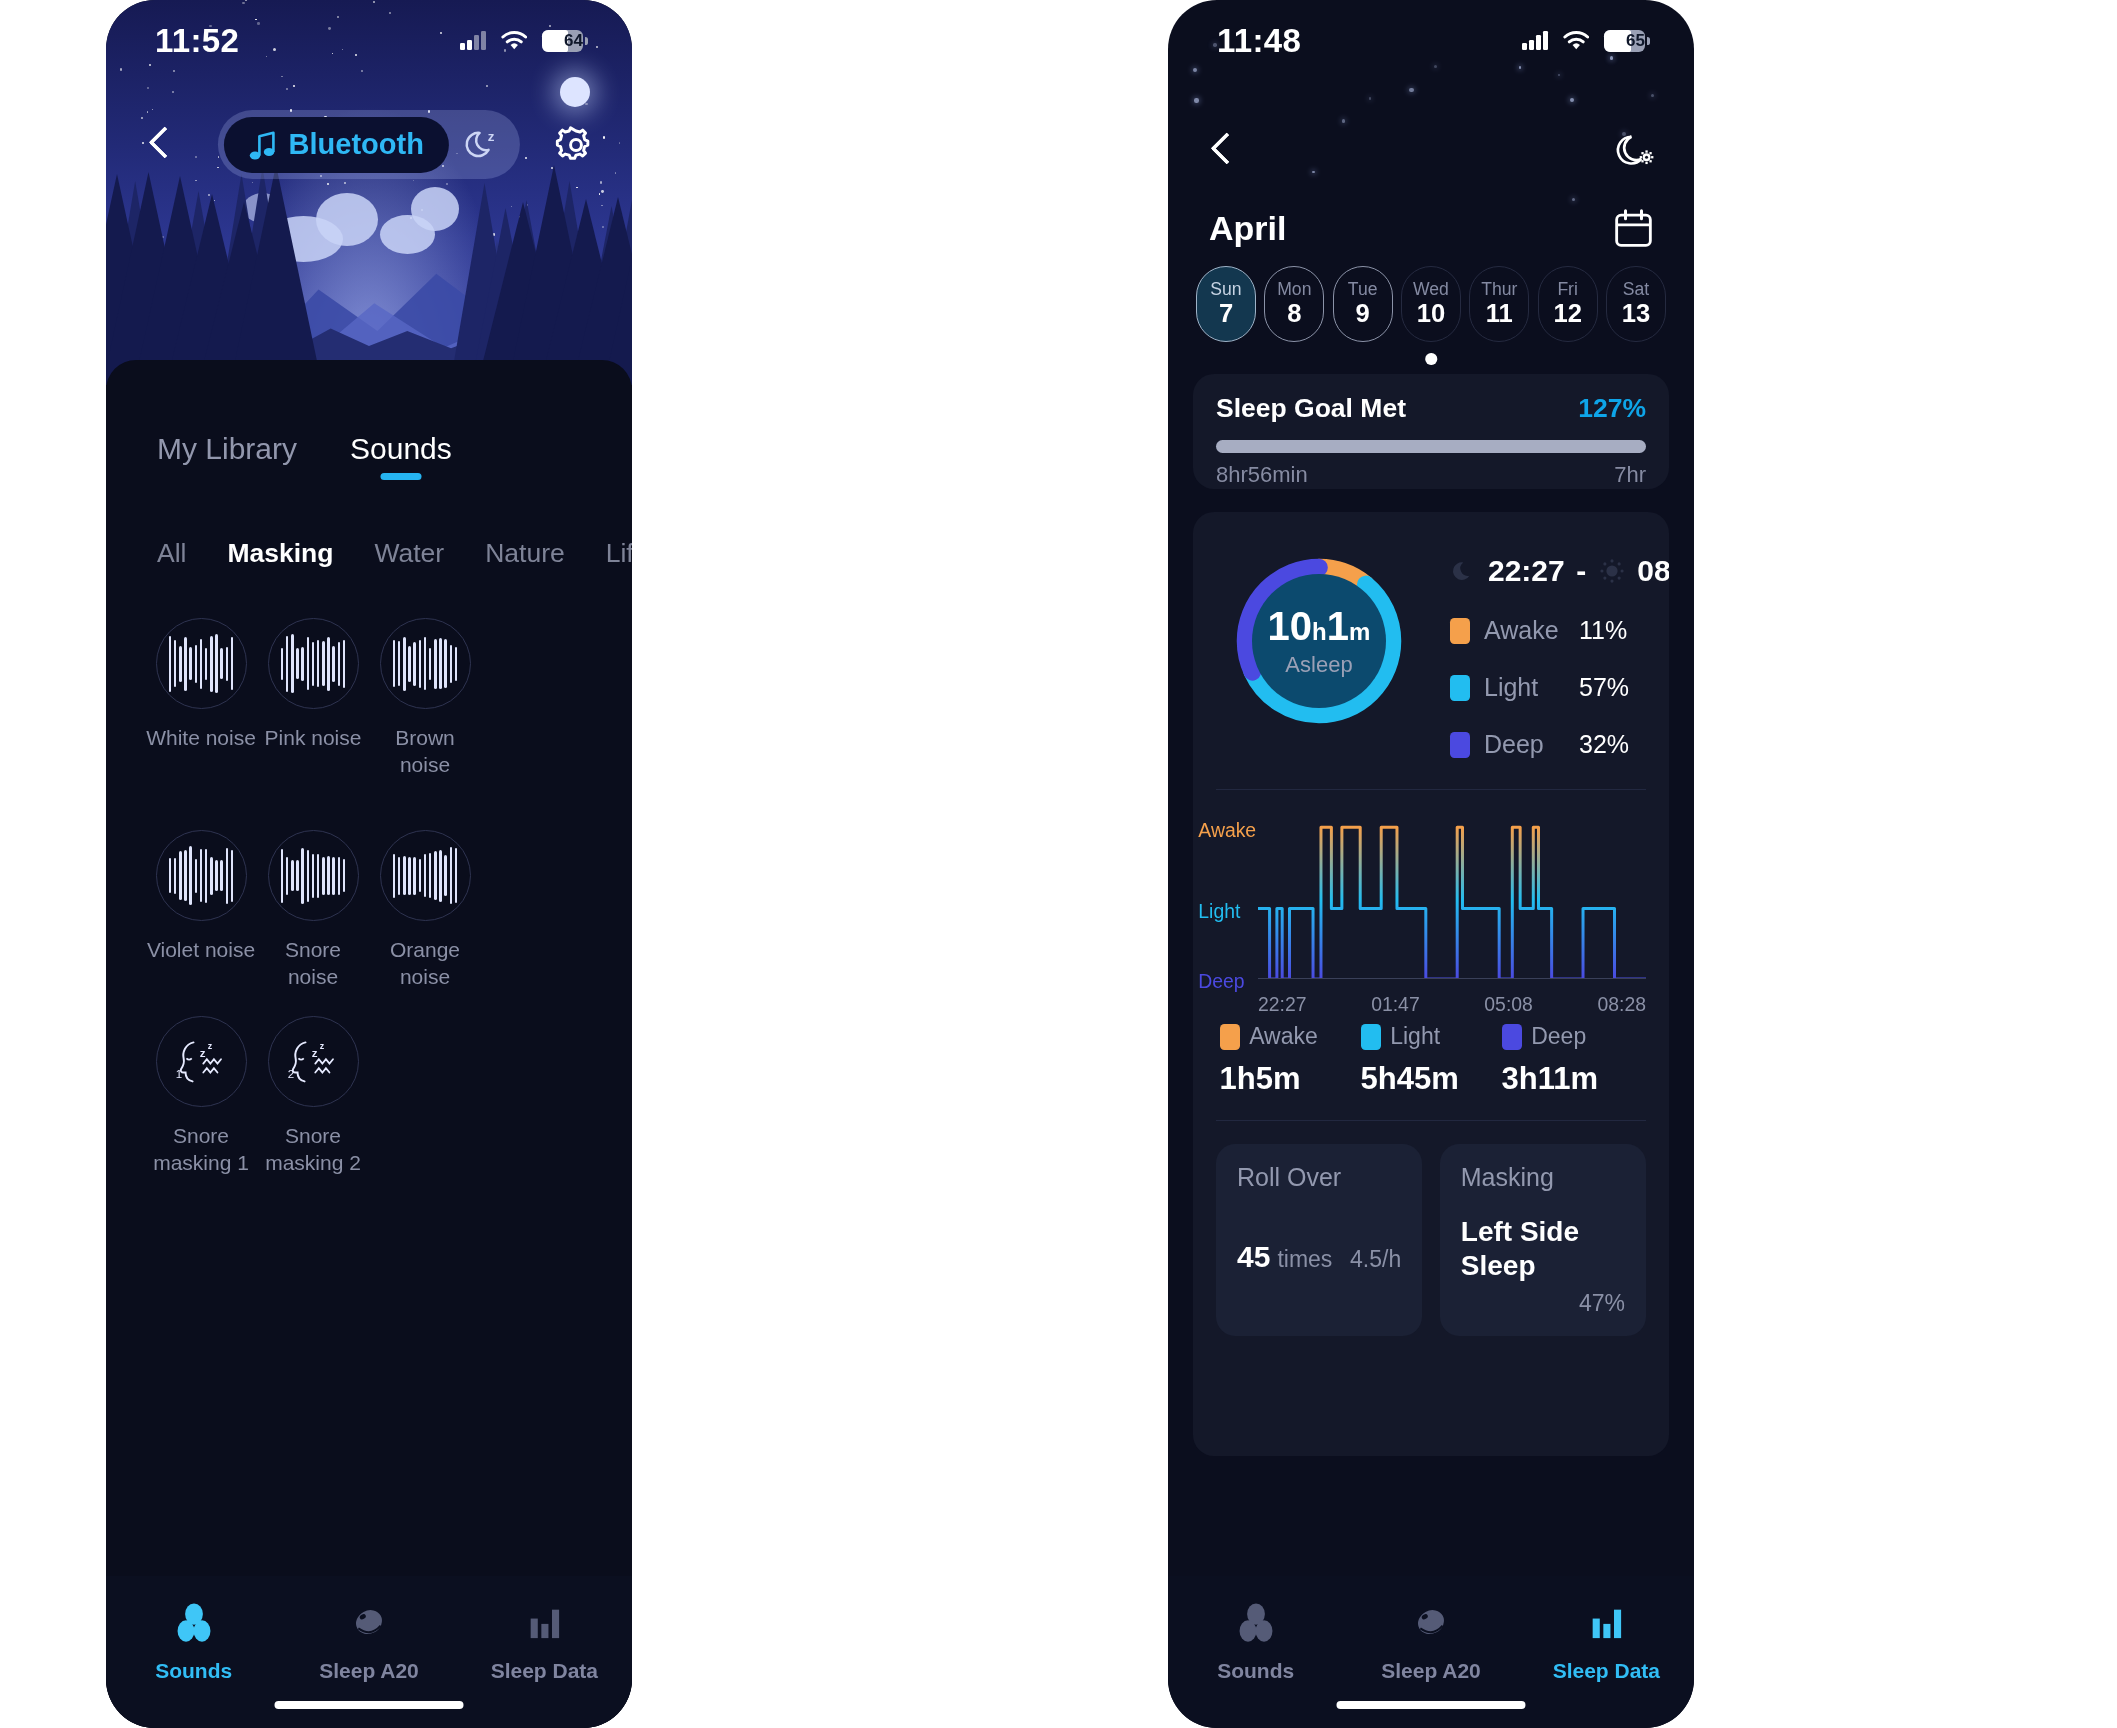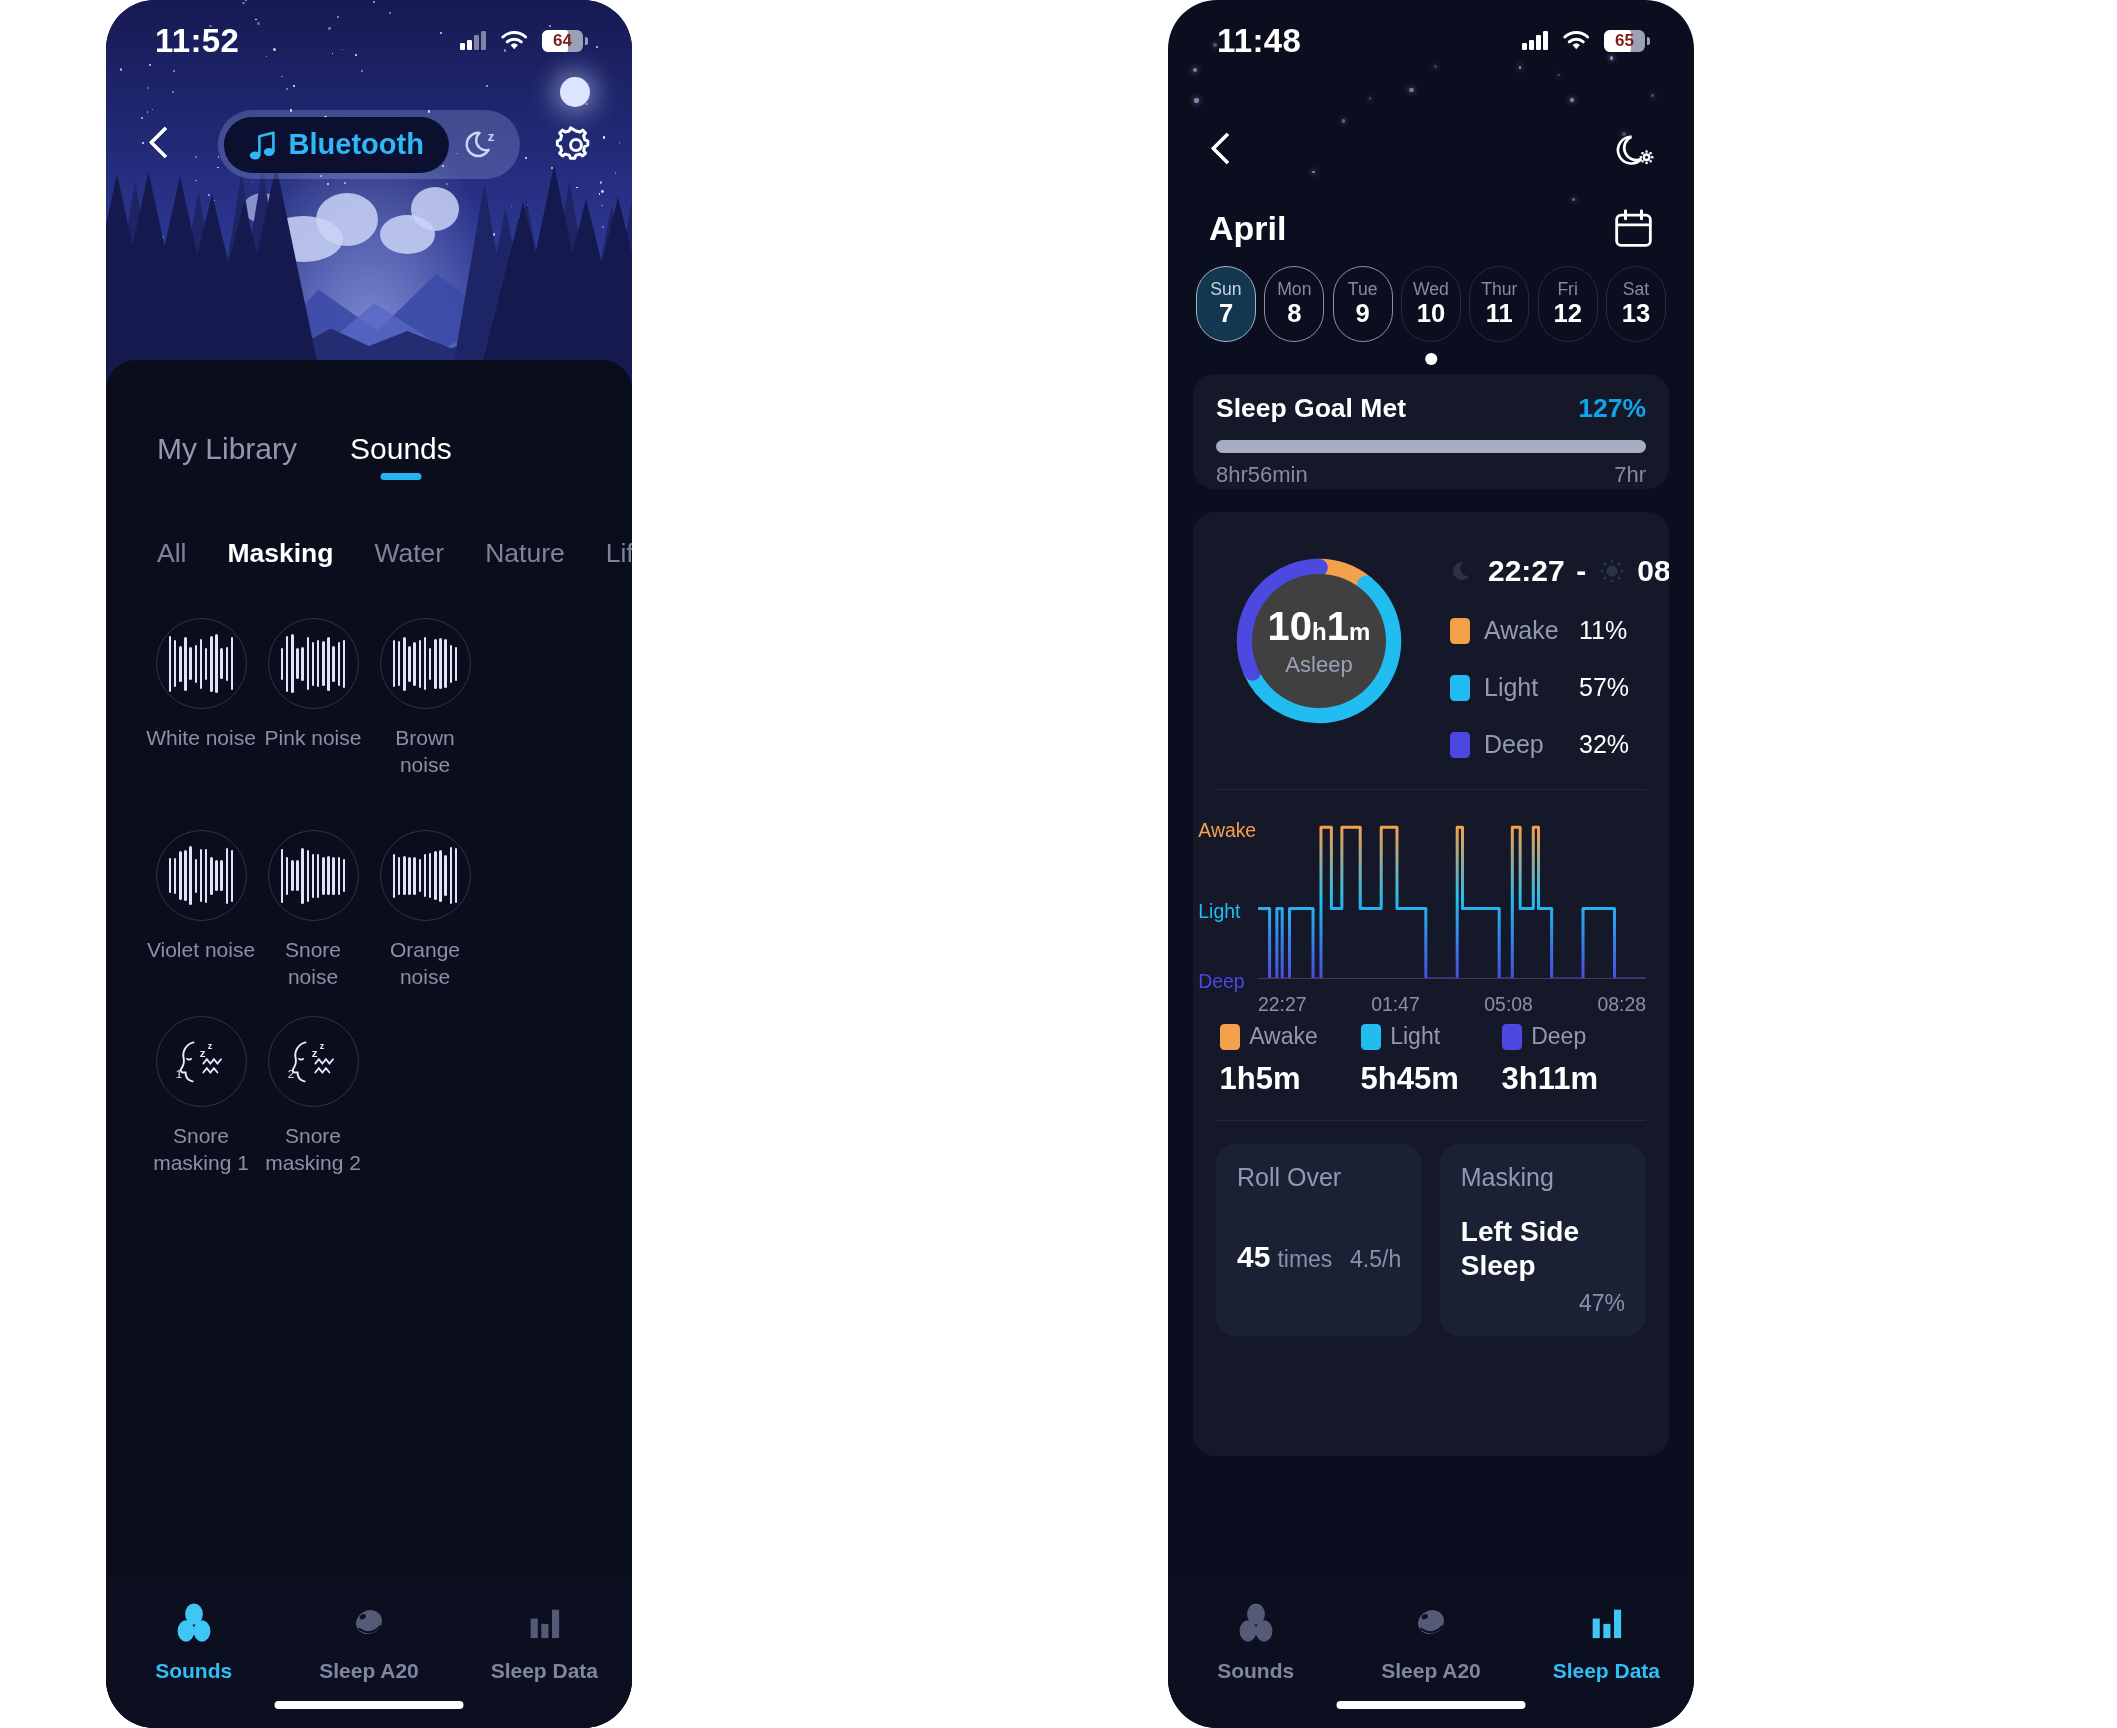--- a/index.html
+++ b/index.html
@@ -20,22 +20,22 @@
   .sb-icons { display:flex; align-items:center; gap:15px; }
   .cell { display:flex; align-items:flex-end; gap:2.6px; height:19.4px; }
   .cell i { display:block; width:4.4px; background:#fff; border-radius:1.3px; }
   .cell i:nth-child(1){height:7px;} .cell i:nth-child(2){height:10.6px;}
   .cell i:nth-child(3){height:15px;} .cell i:nth-child(4){height:19.4px;}
   .cell.dim i:nth-child(3),.cell.dim i:nth-child(4){opacity:.45;}
   .batt { position:relative; width:41px; height:22px; border-radius:6.2px;
     background:#9aa0b5; display:flex; align-items:center; }
   .batt .fill { position:absolute; left:0; top:0; bottom:0; background:#fff;
     border-radius:6.2px 2.6px 2.6px 6.2px; }
-  .batt .num { position:relative; z-index:2; width:100%; text-align:center;
-    font-size:17px; font-weight:bold; color:#7f1d1d; }
+  .batt .num { position:relative; z-index:2; width:100%; text-align:right;
+    font-size:17px; font-weight:bold; color:#0f172a; }
   .batt:after { content:""; position:absolute; right:-5.3px; top:7px; width:3.5px;
     height:8px; border-radius:0 2.6px 2.6px 0; background:#9aa0b5; }
 
   
   .hero { position:absolute; top:0; left:0; width:526px; height:385px;
     background:linear-gradient(180deg,#161a53 0%,#222a77 38%,#2c3690 62%,#3b46a8 100%);
     overflow:hidden; }
   .hero .skyglow { position:absolute; left:22%; bottom:8%; width:56%; height:70%;
     background:radial-gradient(ellipse at 50% 100%,rgba(190,205,255,.55),rgba(190,205,255,0) 65%); }
   .hero .mtn { position:absolute; bottom:0; }
@@ -142,21 +142,21 @@
   .goal-head .t { font-size:26.5px; color:#fff; font-weight:bold; }
   .goal-head .p { font-size:26.5px; color:#0ea5e9; font-weight:bold; }
   .bar { margin-top:16px; height:12.4px; border-radius:7px; background:#2a3047; }
   .bar .f { height:100%; border-radius:7px; background:#a7adc2; }
   .goal-foot { margin-top:8.8px; display:flex; justify-content:space-between; }
   .goal-foot span { font-size:22px; color:#868ba2; }
 
   #main-card { top:512px; height:944px; overflow:hidden; }
   .donut-wrap { display:flex; padding:37px 0 0 0; }
   .donut { position:relative; width:184px; height:184px; margin-left:34px; }
-  .donut .hole { position:absolute; inset:25px; border-radius:50%; background:#404040;
+  .donut .hole { position:absolute; inset:25px; border-radius:50%; background:#0c4a6e;
     display:flex; flex-direction:column; align-items:center; justify-content:center; }
   .donut .big { font-size:40px; font-weight:bold; color:#fff; }
   .donut .big sub { font-size:24px; vertical-align:baseline; }
   .donut .sub { font-size:22px; color:#9aa0b6; margin-top:3.5px; }
   .dlegend { margin-left:39px; padding-top:5.3px; }
   .times { display:flex; align-items:center; gap:11.5px; font-size:30px;
     font-weight:bold; color:#fff; }
   .lrow { display:flex; align-items:center; margin-top:28px; }
   .sw { width:20px; height:25.6px; border-radius:4.4px; }
   .lrow .nm { font-size:25px; color:#9399af; margin-left:14px; width:95px; }

